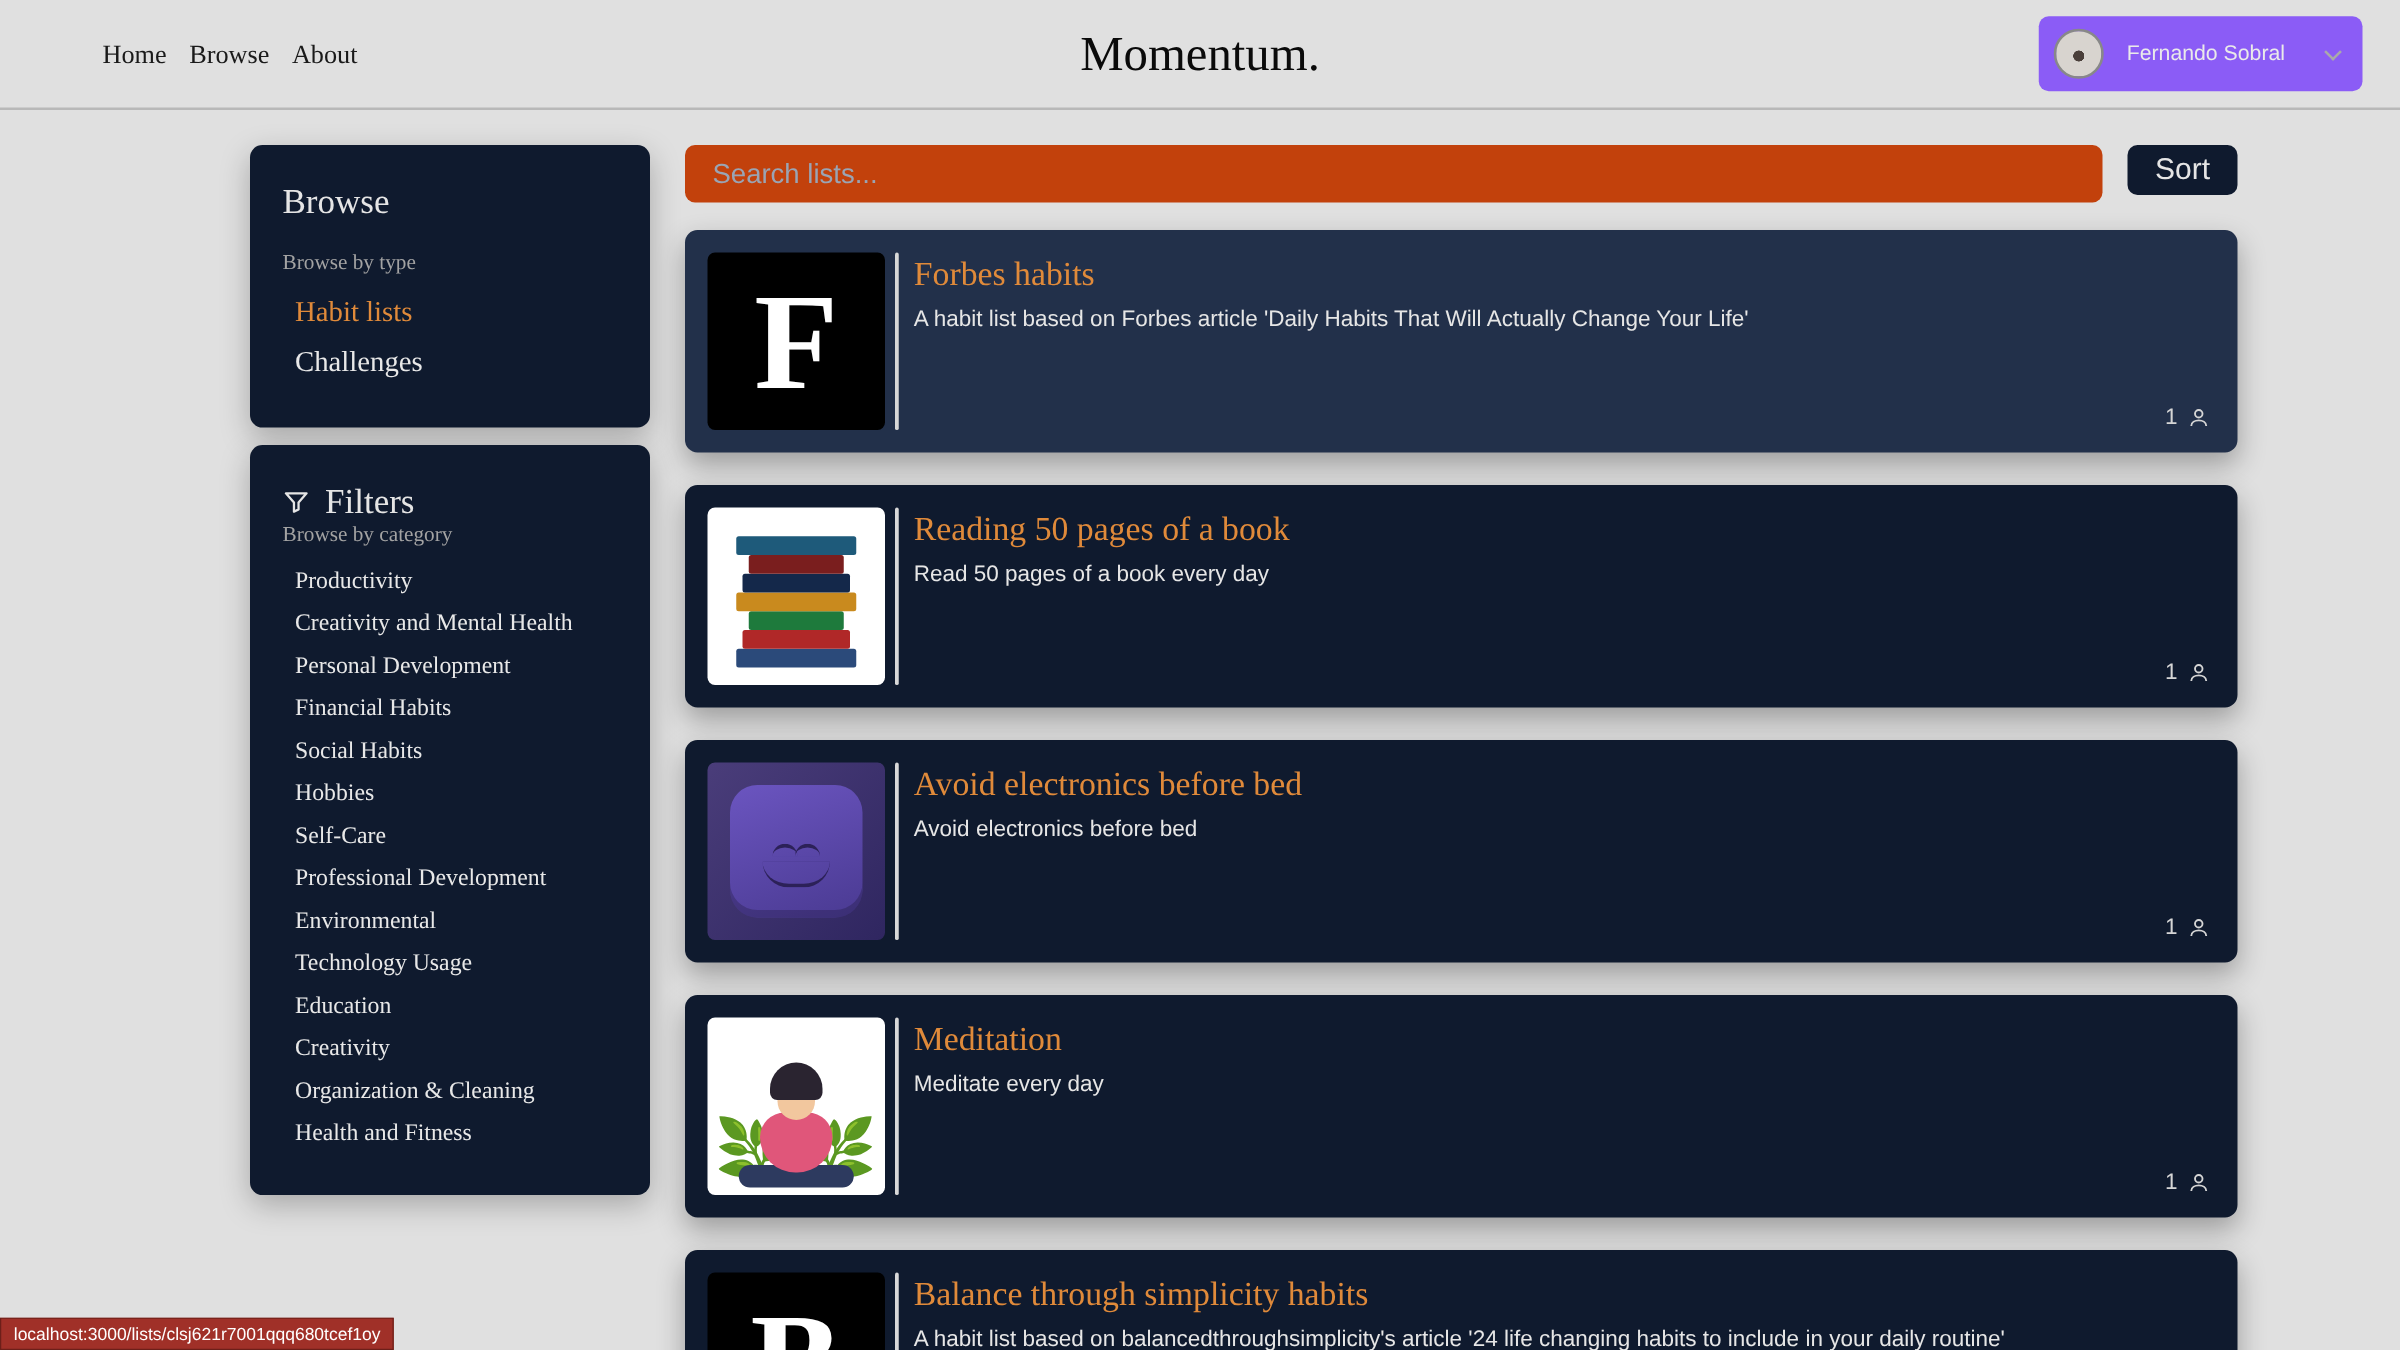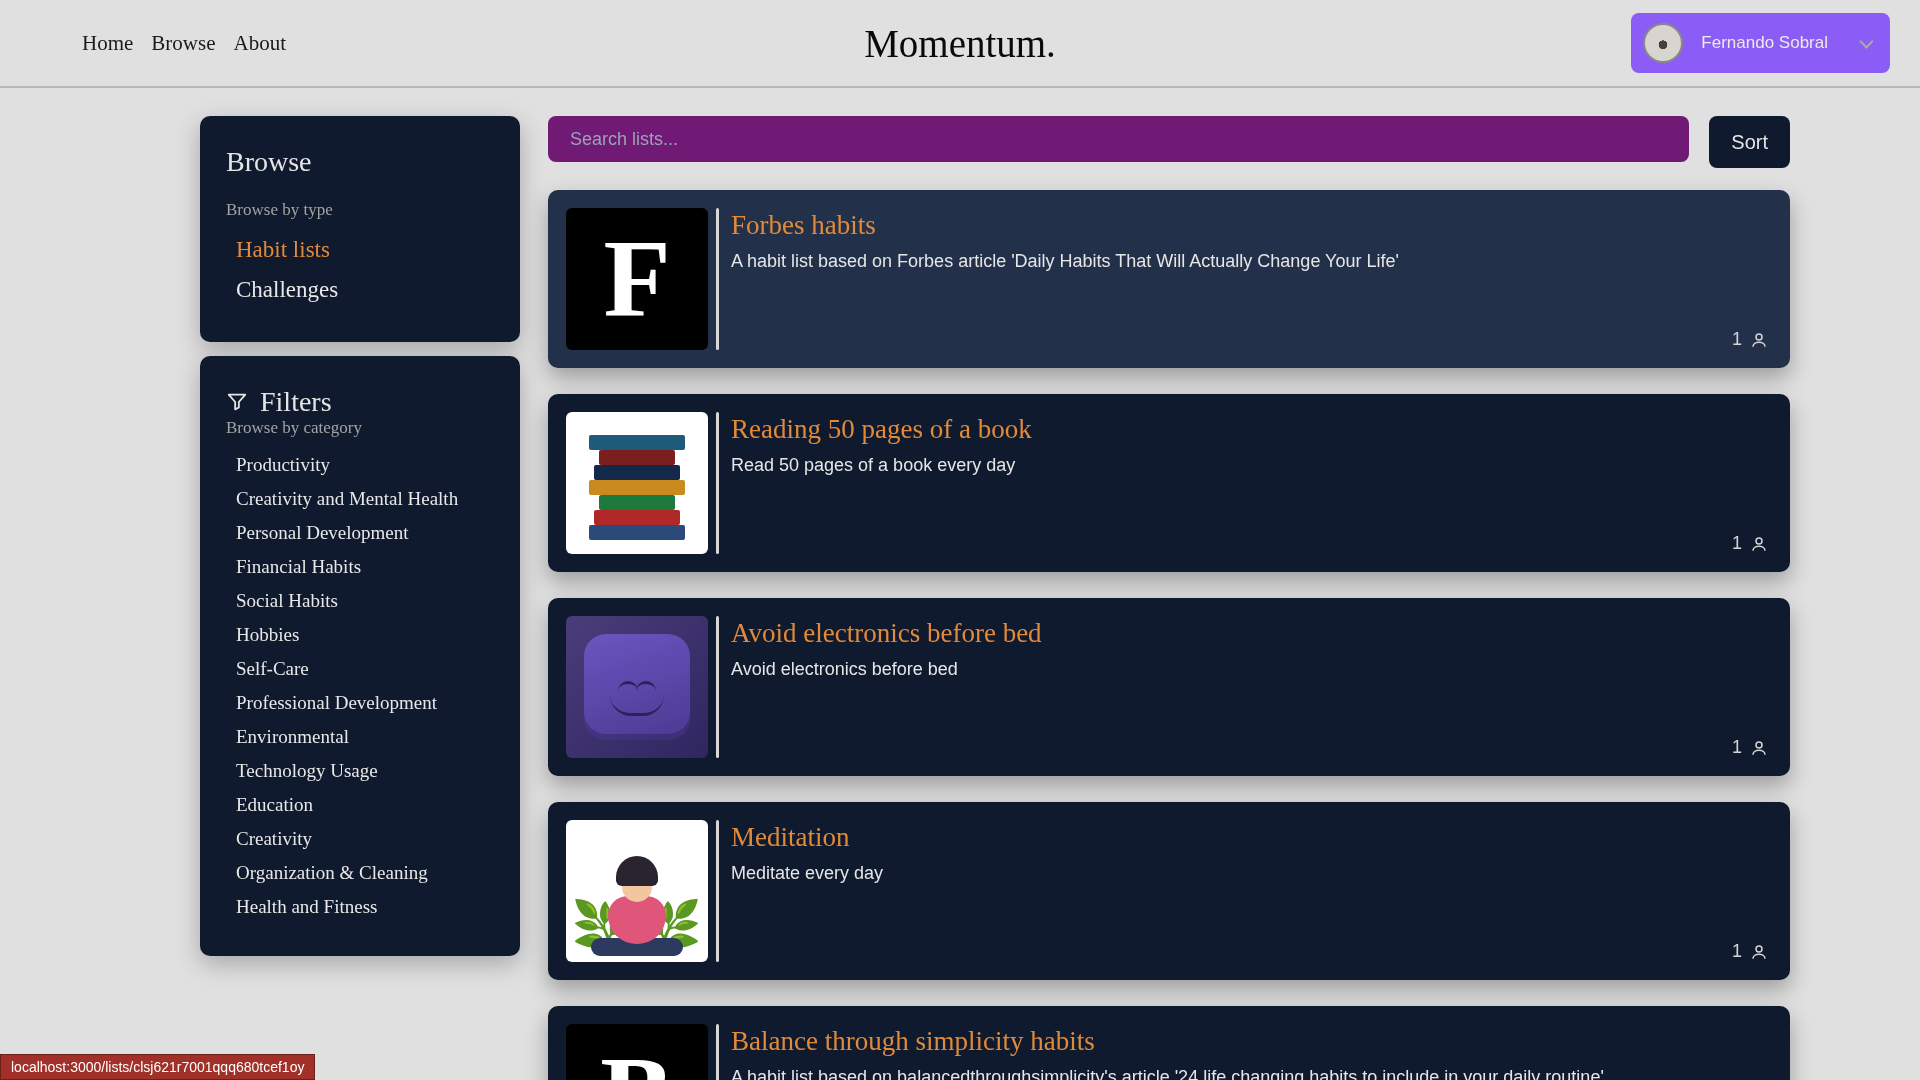--- a/index.html
+++ b/index.html
@@ -108,38 +108,38 @@
   .cat-list li { padding: 6px 0 6px 10px; font-size: 19px; }
 
   .main-col { flex: 1; }
   .search-row {
     display: flex;
     gap: 20px;
     margin-bottom: 22px;
   }
   .search-input {
     flex: 1;
-    background: #701a75;
+    background: #c2410c;
     border: none;
     border-radius: 8px;
     padding: 0 22px;
     height: 46px;
     color: #e5e5e5;
-    font-size: 18px;
+    font-size: 22px;
     font-family: -apple-system, BlinkMacSystemFont, "Segoe UI", Arial, sans-serif;
   }
   .search-input::placeholder { color: #9aa4b4; }
   .sort-btn {
     background: #0f1a2e;
     color: #e5e5e5;
     border: none;
     border-radius: 8px;
     padding: 0 22px;
-    height: 52px;
-    font-size: 20px;
+    height: 40px;
+    font-size: 24px;
     cursor: pointer;
     font-family: -apple-system, BlinkMacSystemFont, "Segoe UI", Arial, sans-serif;
   }
   .card {
     background: #0f1a2e;
     border-radius: 10px;
     display: flex;
     padding: 18px;
     margin-bottom: 26px;
     box-shadow: 0 10px 22px rgba(0,0,0,0.3);

